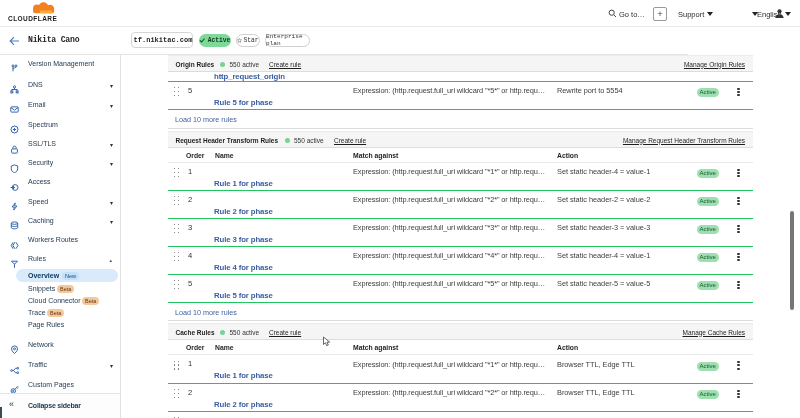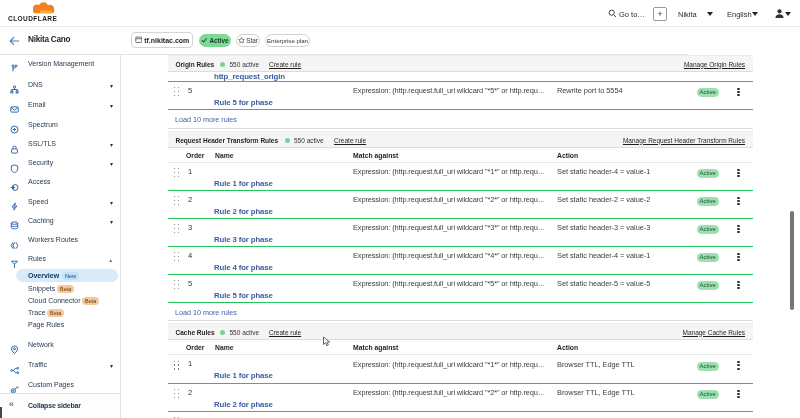--- a/index.html
+++ b/index.html
@@ -7,21 +7,21 @@
 #page { position:absolute; left:0; top:0; width:800px; height:418px; overflow:hidden; }
 #page > div, #page > svg { position:absolute; }
 
 #topbar { left:0; top:0; width:800px; height:27px; background:#fff; border-bottom:1px solid #eaeaea; }
 #topbar .ti { position:absolute; font-size:7.5px; color:#2b2b2b; top:9.5px; }
 #plusbtn { position:absolute; left:653px; top:7px; width:14px; height:13.5px; border:1px solid #999;
   border-radius:2px; font-size:9.5px; line-height:11.5px; text-align:center; color:#444; }
 .caret { position:absolute; top:12px; width:0; height:0; border-left:3.2px solid transparent;
   border-right:3.2px solid transparent; border-top:4px solid #222; }
 
-#zonebar { left:0; top:27px; width:688px; height:28px; background:#fff; border-bottom:1px solid #e4e4e4; }
+#zonebar { left:0; top:27px; width:688px; height:28px; background:#fff; border-bottom:1px solid #e4e4e4;font-family:Liberation Mono, monospace; }
 #zname { position:absolute; left:28px; top:8.2px; font-size:8.2px; font-weight:bold; letter-spacing:-0.25px; color:#1f1f1f; }
 #dombox { position:absolute; left:131px; top:5px; width:62px; height:16px; border:1px solid #d5d5d5;
   border-radius:4px; display:flex; align-items:center; justify-content:center; gap:2px;
   font-size:7px; font-weight:bold; color:#1f1f1f; background:#fff; }
 .zpill { position:absolute; top:6.5px; height:13.5px; border-radius:7px; display:flex;
   align-items:center; justify-content:center; font-size:6.3px; color:#333; }
 #zactive { left:199px; width:31.5px; background:#7ed898; color:#14381f; font-weight:bold; gap:2px; }
 #zstar { left:236px; width:23.5px; border:1px solid #cfcfcf; gap:1.5px; }
 #zplan { left:265px; width:45px; border:1px solid #cfcfcf; font-size:6.1px; }
 
@@ -78,23 +78,23 @@
     <rect x="26" y="8.4" width="21.2" height="4.8" rx="2.2" fill="#f48120"></rect>
     <rect x="33" y="10.6" width="12" height="2.6" rx="1.3" fill="#fbad41"></rect>
     <text x="1" y="21" font-family="Liberation Sans, sans-serif" font-size="6.5" font-weight="bold" letter-spacing="0.45" fill="#1b1b1b">CLOUDFLARE</text>
   </svg>
   <svg width="9" height="9" viewBox="0 0 9 9" style="position:absolute;left:608px;top:9px">
         <circle cx="3.7" cy="3.7" r="2.6" fill="none" stroke="#444" stroke-width="1"></circle>
         <path d="M5.8 5.8L8 8" stroke="#444" stroke-width="1"></path>
       </svg>
   <span class="ti" style="left:619px">Go to…</span>
   <div id="plusbtn">+</div>
-  <span class="ti" style="left:678px">Nikita</span>
+  <span class="ti" style="left:678px">Support</span>
   <span class="caret" style="left:707px"></span>
-  <span class="ti" style="left:727px">English</span>
+  <span class="ti" style="left:757px">English</span>
   <span class="caret" style="left:752px"></span>
   <svg width="11" height="11" viewBox="0 0 11 11" style="position:absolute;left:774px;top:8px">
         <circle cx="5.5" cy="3.3" r="2.1" fill="#333"></circle>
         <path d="M1.4 10c0-2.3 1.8-3.7 4.1-3.7s4.1 1.4 4.1 3.7z" fill="#333"></path>
       </svg>
   <span class="caret" style="left:785px"></span>
 </div>
 
 <div id="zonebar">
   <svg width="11" height="10" viewBox="0 0 11 10" style="position:absolute;left:9px;top:9px">

